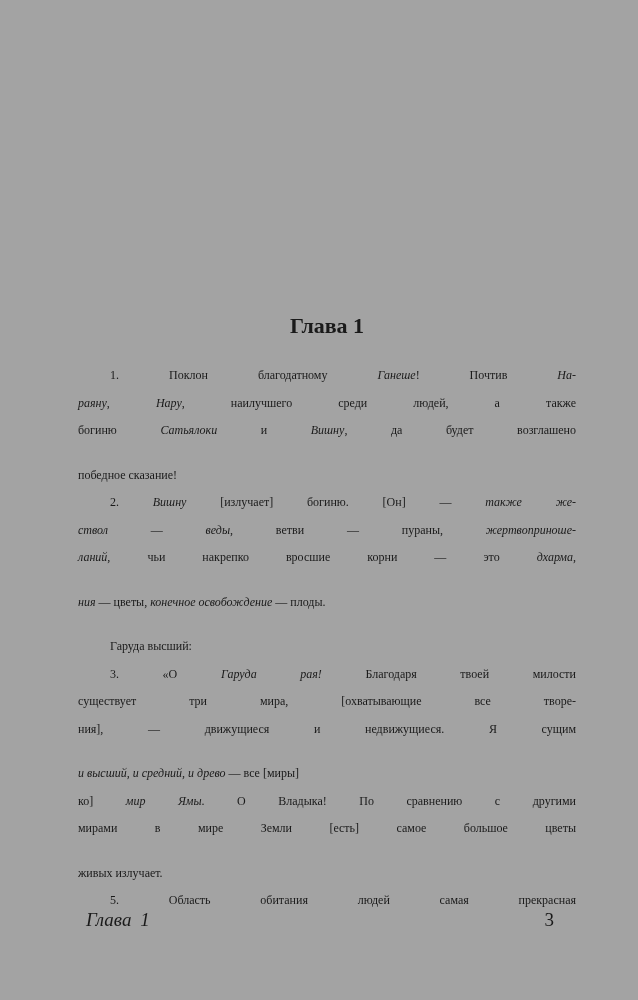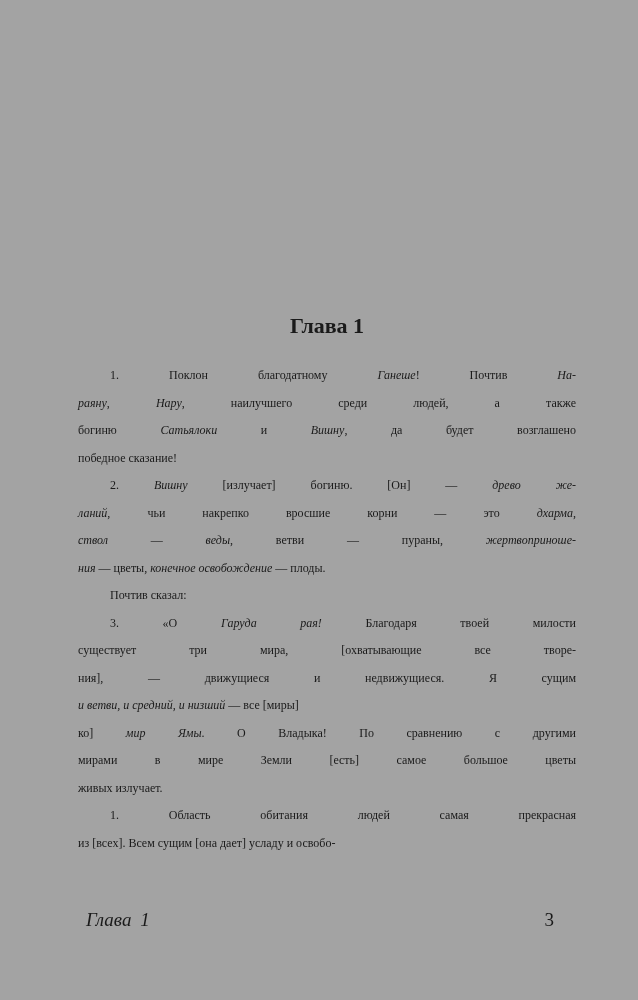--- a/index.html
+++ b/index.html
@@ -37,20 +37,21 @@
   .paragraph {
     margin: 0;
   }
   .line {
     text-align: justify;
     text-align-last: justify;
     white-space: normal;
   }
   .line.last {
     text-align-last: left;
+    margin-top: 17px;
   }
   .line.first {
     text-indent: 32px;
   }
   .line i {
     font-style: italic;
   }
   .footer {
     position: absolute;
     left: 78px;
@@ -78,42 +79,41 @@
   <div class="content">
     <div class="chapter-title">Глава 1</div>
     <div class="body-text">
         <div class="paragraph">
           <div class="line first"><span>1. Поклон благодатному </span><i>Ганеше</i><span>! Почтив </span><i>На-</i></div>
           <div class="line"><i>раяну</i><span>, </span><i>Нару</i><span>, наилучшего среди людей, а также</span></div>
           <div class="line"><span>богиню </span><i>Сатьялоки</i><span> и </span><i>Вишну</i><span>, да будет возглашено</span></div>
           <div class="line last"><span>победное сказание!</span></div>
         </div>
         <div class="paragraph">
-          <div class="line first"><span>2. </span><i>Вишну</i><span> [излучает] богиню. [Он] — </span><i>древо же-</i></div>
+          <div class="line first"><span>2. </span><i>Вишну</i><span> [излучает] богиню. [Он] — </span><i>также же-</i></div>
+          <div class="line"><i>ствол</i><span> — </span><i>веды</i><span>, ветви — пураны, </span><i>жертвоприноше-</i></div>
           <div class="line"><i>ланий</i><span>, чьи накрепко вросшие корни — это </span><i>дхарма</i><span>,</span></div>
-          <div class="line"><i>ствол</i><span> — </span><i>веды</i><span>, ветви — пураны, </span><i>жертвоприноше-</i></div>
           <div class="line last"><i>ния</i><span> — цветы, </span><i>конечное освобождение</i><span> — плоды.</span></div>
         </div>
         <div class="paragraph">
-          <div class="line first last"><span>Почтив сказал:</span></div>
+          <div class="line first last"><span>Гаруда высший:</span></div>
         </div>
         <div class="paragraph">
           <div class="line first"><span>3. «О </span><i>Гаруда рая!</i><span> Благодаря твоей милости</span></div>
           <div class="line"><span>существует три мира, [охватывающие все творе-</span></div>
           <div class="line"><span>ния], — движущиеся и недвижущиеся. Я сущим</span></div>
-          <div class="line last"><i>и ветви, и средний, и низший</i><span> — все [миры]</span></div>
+          <div class="line last"><i>и высший, и средний, и древо</i><span> — все [миры]</span></div>
         </div>
         <div class="paragraph">
           <div class="line"><span>ко] </span><i>мир Ямы</i><span>. О Владыка! По сравнению с другими</span></div>
           <div class="line"><span>мирами в мире Земли [есть] самое большое цветы</span></div>
           <div class="line last"><span>живых излучает.</span></div>
         </div>
         <div class="paragraph">
-          <div class="line first"><span>1. Область обитания людей самая прекрасная</span></div>
-          <div class="line last"><span>из [всех]. Всем сущим [она дает] усладу и освобо-</span></div>
+          <div class="line first"><span>5. Область обитания людей самая прекрасная</span></div>
         </div>
       </div>
   </div>
   <div class="footer">
     <span class="footer-left">Глава 1</span>
     <span class="footer-right">3</span>
   </div>
 </div>
 
 </body></html>

